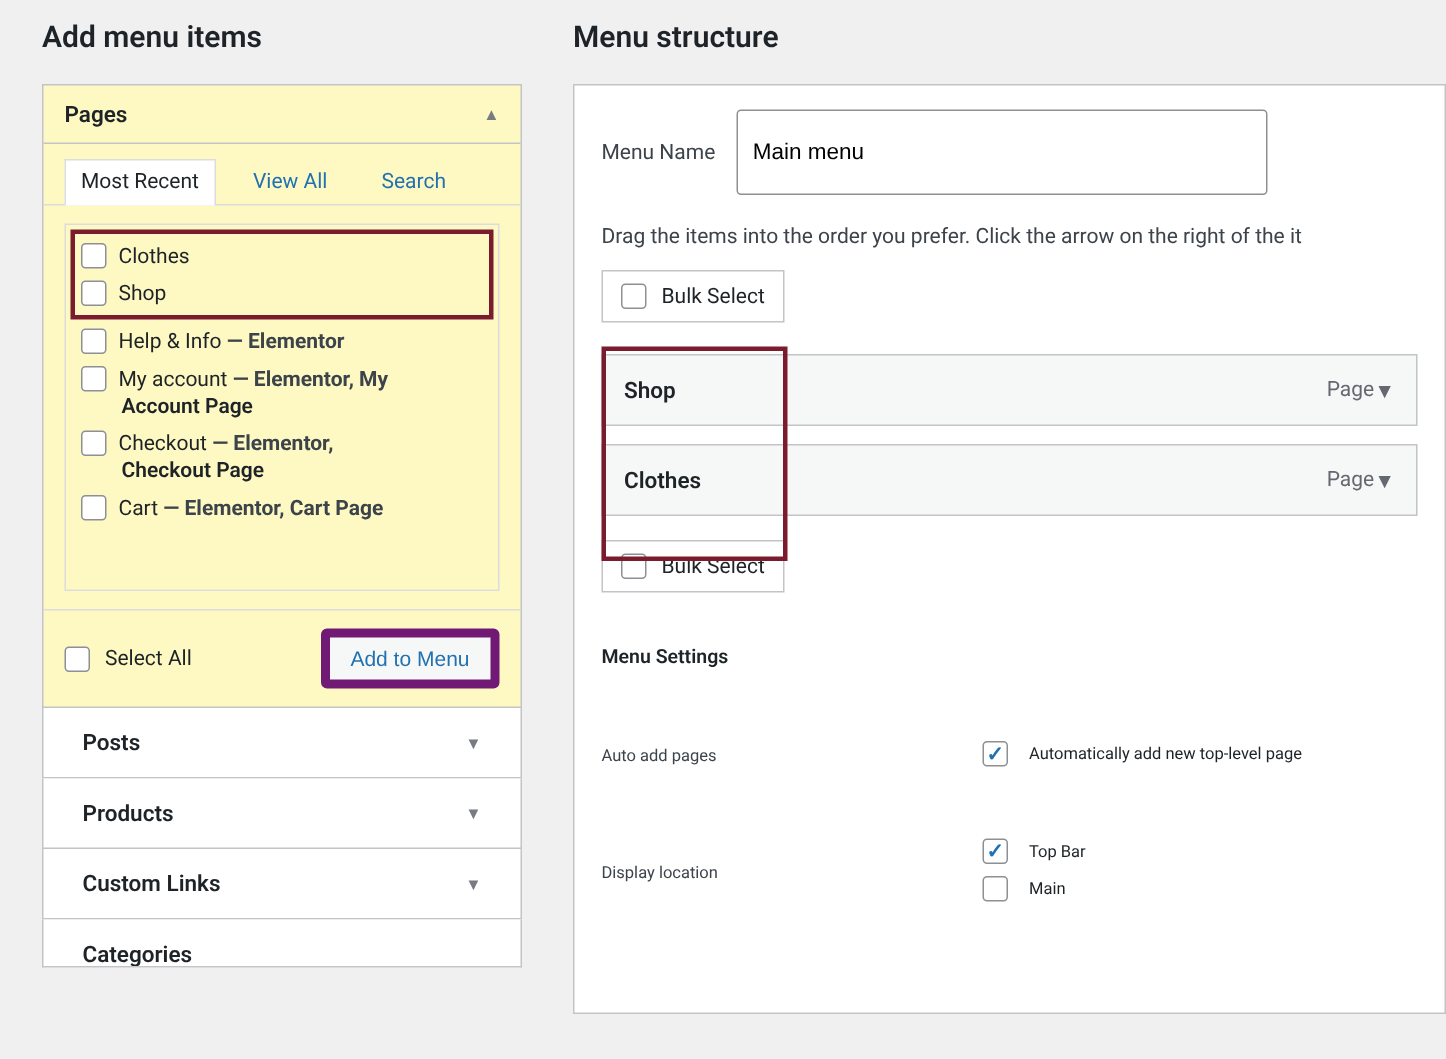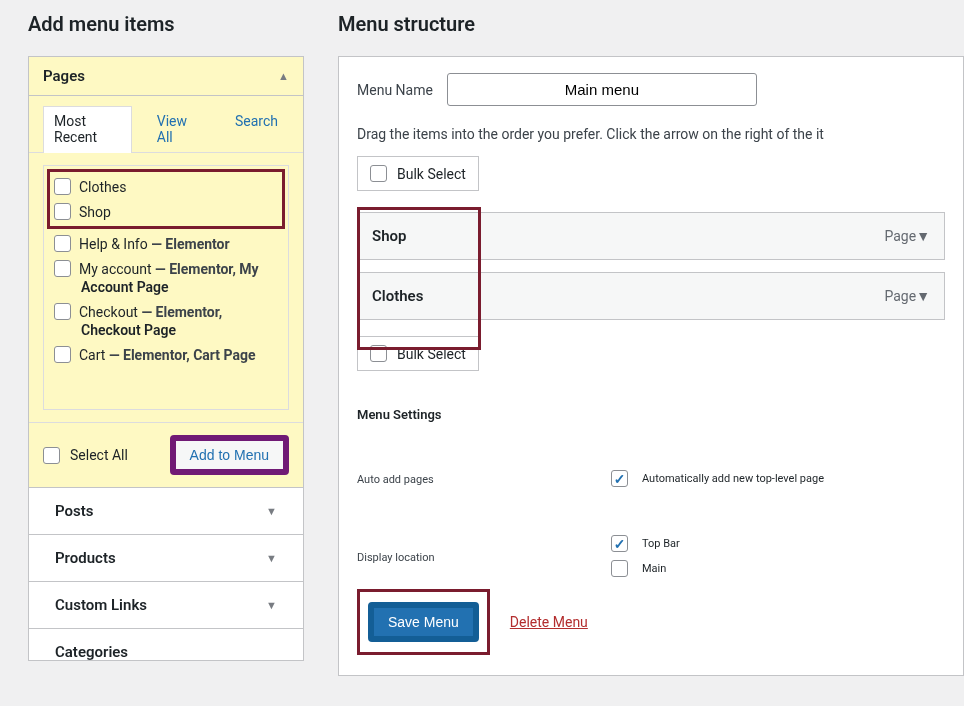--- a/index.html
+++ b/index.html
@@ -11,21 +11,21 @@
       width: 964px;
       height: 706px;
       overflow: hidden;
     }
     .wrap {
       display: flex;
       padding: 12px 0 0 28px;
       gap: 34px;
     }
     .left-col {
-      width: 276px;
+      width: 320px;
       flex-shrink: 0;
     }
     .right-col {
       flex: 1;
     }
     h3.section-heading {
       font-size: 20px;
       font-weight: 600;
       color: #1d2327;
       margin-bottom: 20px;
@@ -160,24 +160,23 @@
     .menu-name-row {
       display: flex;
       align-items: center;
       gap: 14px;
       margin-bottom: 20px;
     }
     .menu-name-label { font-size: 14px; color: #3c434a; }
     .menu-name-input {
       border: 1px solid #8c8f94;
       border-radius: 3px;
-      padding: 7px 10px;
+      padding: 19px 10px;
       font-size: 15px;
-      width: 310px;
-      text-align: center;
+      width: 354px;
     }
     .instruct {
       font-size: 14px;
       color: #3c434a;
       margin-bottom: 14px;
     }
     .bulk-select {
       display: inline-flex;
       align-items: center;
       gap: 10px;
@@ -398,22 +397,16 @@
             <span class="check checked"></span>
             <span>Top Bar</span>
           </label>
           <label class="opt">
             <span class="check"></span>
             <span>Main</span>
           </label>
         </div>
       </div>
 
-      <div class="save-row">
-        <span class="hilite-save">
-          <button class="btn btn-primary">Save Menu</button>
-        </span>
-        <a class="delete-link">Delete Menu</a>
-      </div>
 
     </div>
   </div>
 </div>
 
 </body></html>

